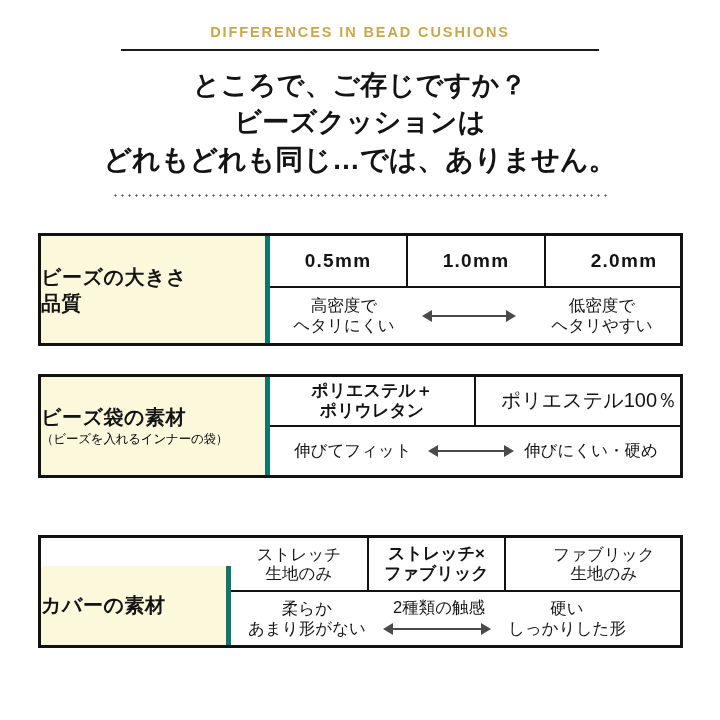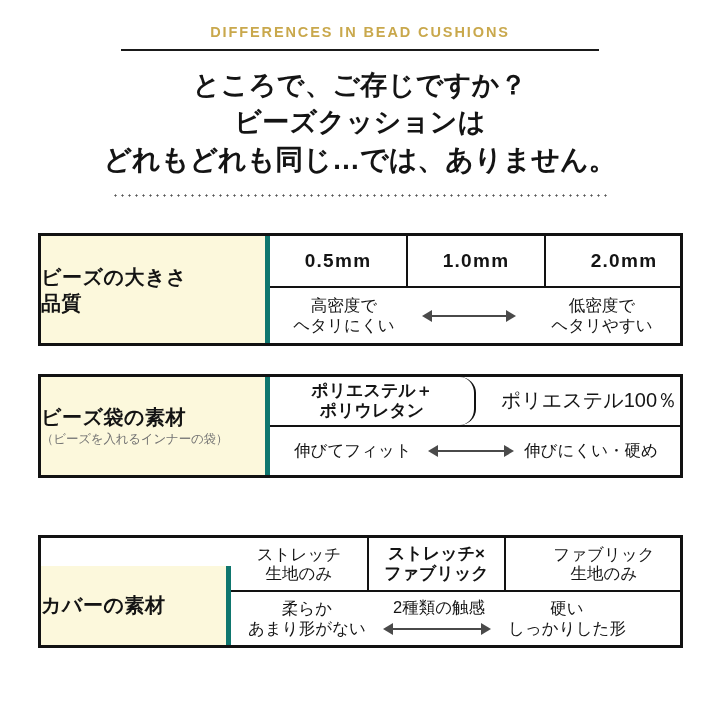--- a/index.html
+++ b/index.html
@@ -102,21 +102,21 @@
     letter-spacing: 0.5px;
     color: #141414;
     display: block;
   }
   .label-main.two-line { line-height: 1.3; }
   .label-sub {
     font-size: 12.5px;
     font-weight: normal;
     line-height: 1.2;
     letter-spacing: -0.2px;
-    color: #737373;
+    color: #000000;
     display: block;
     margin-top: 1px;
   }
 
   .value-side {
     flex: 1 1 auto;
     display: flex;
     flex-direction: column;
     min-width: 0;
   }
@@ -258,21 +258,21 @@
   </div>
 </div>
 
 <div class="table" id="table-2">
   <div class="label-cell">
     <span class="label-main">ビーズ袋の素材</span>
     <span class="label-sub">（ビーズを入れるインナーの袋）</span>
   </div>
   <div class="value-side">
     <div class="options-row">
-      <div class="option-cell" style="flex:0 0 206px;border-radius:16px;">
+      <div class="option-cell" style="flex:0 0 206px;">
         <span class="opt-text bold">
           <span>ポリエステル＋</span><br>
           <span>ポリウレタン</span>
         </span>
       </div>
       <div class="option-cell">
         <span class="opt-text md">ポリエステル100％</span>
       </div>
     </div>
     <div class="desc-row">

